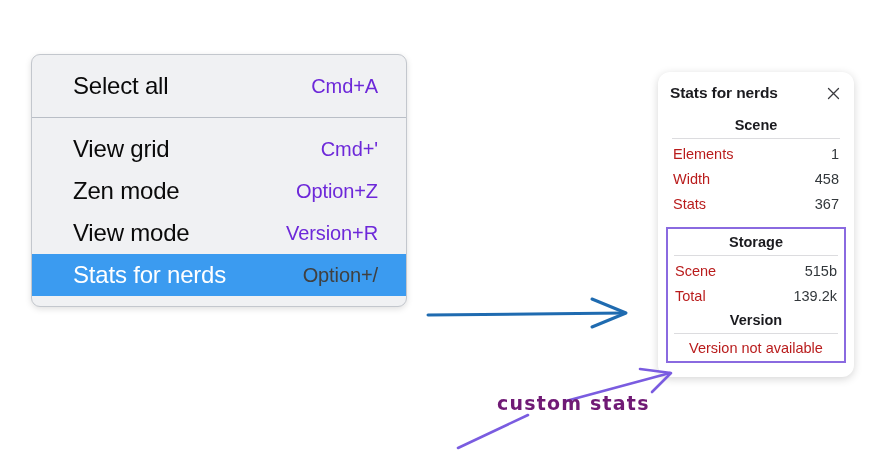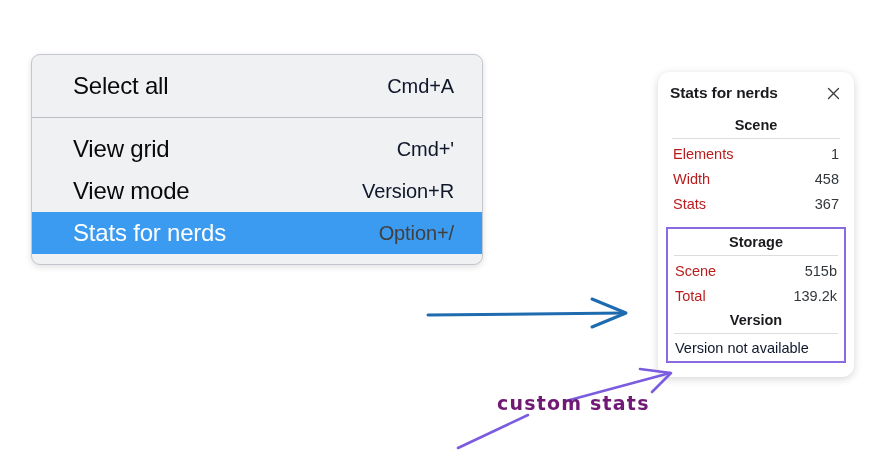--- a/index.html
+++ b/index.html
@@ -14,21 +14,21 @@
     overflow: hidden;
     font-family: "Liberation Sans", sans-serif;
     -webkit-font-smoothing: antialiased;
   }
 
   
   #context-menu {
     position: absolute;
     left: 31px;
     top: 54px;
-    width: 452px;
+    width: 376px;
     background: #f0f1f3;
     border: 1px solid #c3c7cd;
     border-radius: 9px;
     box-shadow: 0 2px 6px rgba(0,0,0,0.13);
     padding: 0 0 10px 0;
     box-sizing: border-box;
     overflow: hidden;
   }
   .menu-group { padding: 10px 0 0 0; }
   .menu-sep {
@@ -46,21 +46,21 @@
     cursor: default;
   }
   .menu-item .label {
     font-size: 24px;
     color: #0a0a0a;
     letter-spacing: -0.2px;
     line-height: 1;
   }
   .menu-item .shortcut {
     font-size: 20px;
-    color: #0f172a;
+    color: #6d28d9;
     letter-spacing: -0.1px;
     line-height: 1;
   }
   .menu-item.selected { background: #3b9bf0; }
   .menu-item.selected .label { color: #ffffff; }
   .menu-item.selected .shortcut { color: #404040; }
 
   
   #stats-panel {
     position: absolute;
@@ -114,21 +114,22 @@
     padding: 2px 3px;
     font-size: 14.5px;
     color: #3f4448;
     line-height: 1.45;
   }
   .stat-row .k { color: #b91c1c; }
   .stat-row .v { color: #33383c; }
   .stat-note {
     padding: 3px 3px 1px 3px;
     font-size: 14.5px;
-    color: #0f172a;
+    color: #b91c1c;
+    text-align: center;
   }
 
   
   #custom-stats-box {
     border: 2px solid #8a6ae0;
     margin: 10px -4px 0 -4px;
     padding: 2px 4px 4px 4px;
   }
 
   
@@ -161,20 +162,24 @@
       <span class="shortcut">Cmd+A</span>
     </div>
   </div>
 
   <div class="menu-sep"></div>
 
   <div class="menu-group">
     <div class="menu-item">
       <span class="label">View grid</span>
       <span class="shortcut">Cmd+'</span>
+    </div>
+    <div class="menu-item">
+      <span class="label">Zen mode</span>
+      <span class="shortcut">Option+Z</span>
     </div>
     <div class="menu-item">
       <span class="label">View mode</span>
       <span class="shortcut">Version+R</span>
     </div>
     <div class="menu-item selected">
       <span class="label">Stats for nerds</span>
       <span class="shortcut">Option+/</span>
     </div>
   </div>

